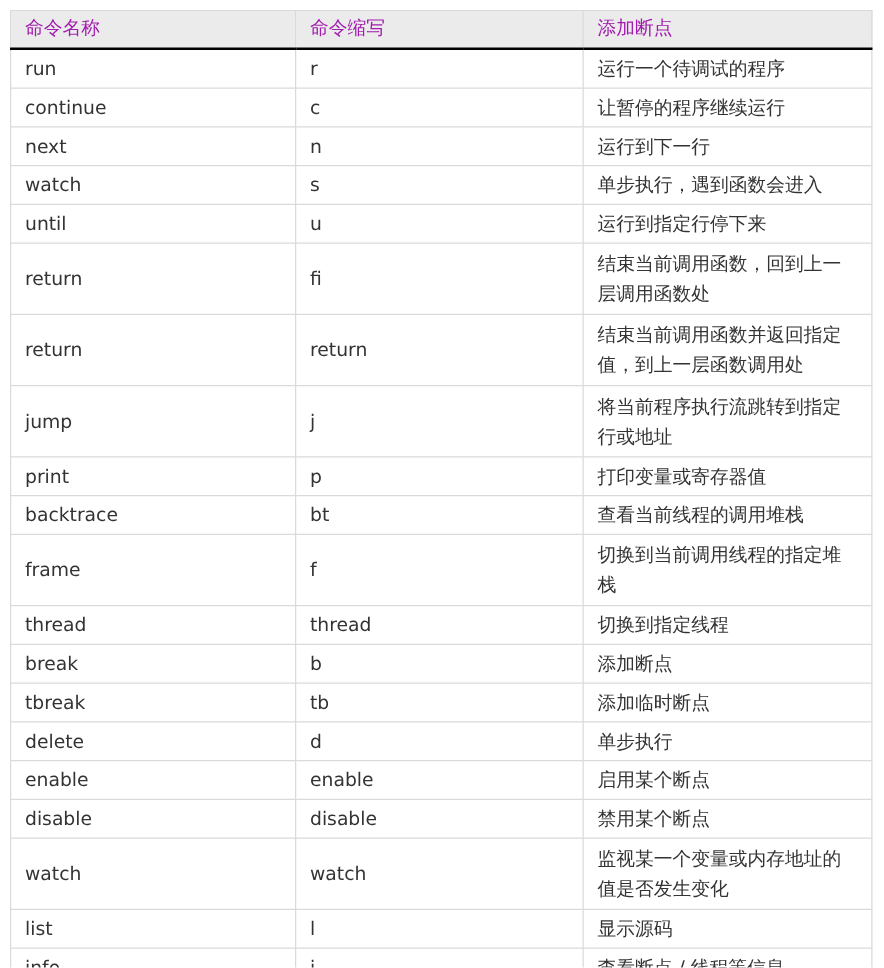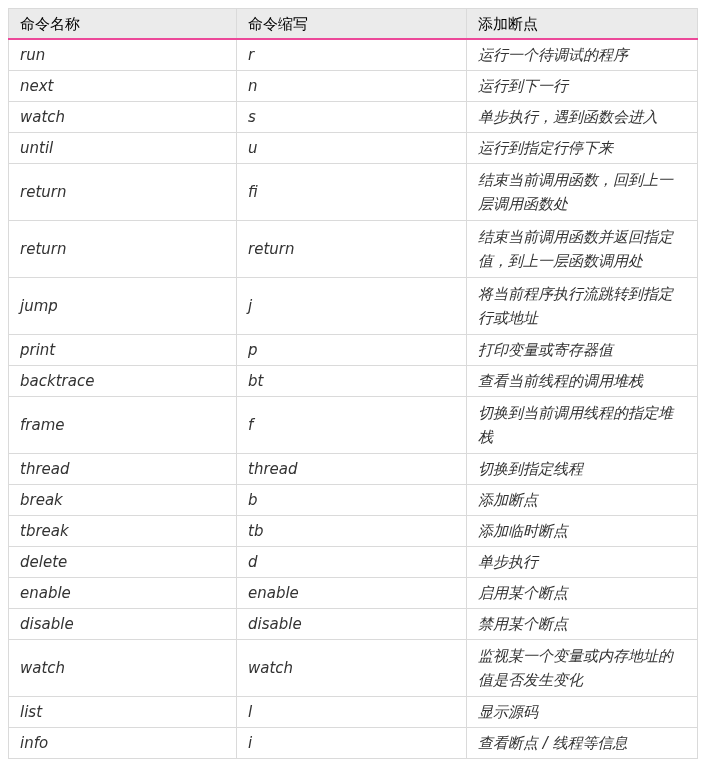--- a/index.html
+++ b/index.html
@@ -1,21 +1,21 @@
 <!DOCTYPE html>
 <html><head>
 <meta charset="utf-8">
 <style>
   html, body { margin:0; padding:0; background:#ffffff; }
   body { width:707px; height:774px; overflow:hidden; position:relative;
          font-family:"DejaVu Sans","Liberation Sans",sans-serif; color:#333333; }
   .tbl { position:absolute; left:8px; top:8px; width:689px; border-collapse:collapse; table-layout:fixed; }
   .tbl th, .tbl td { border:1px solid #dadada; padding:0 11px; font-size:15px; line-height:24px; text-align:left; vertical-align:middle; }
-  .tbl th { background:#ebebeb; font-weight:normal; height:29px; color:#000000; border-bottom:2px solid #ec4899; }
-  .tbl td { height:30px;font-style:italic; }
+  .tbl th { background:#ebebeb; font-weight:normal; height:29px; color:#a21caf; border-bottom:2px solid #000000;font-family:Liberation Mono, monospace; }
+  .tbl td { height:30px; }
   .tbl tr.two td { height:54px; padding-top:1px; padding-bottom:1px; }
   col.c1 { width:228px; } col.c2 { width:230px; } col.c3 { width:231px; }
 </style>
 </head>
 <body>
 
 <table class="tbl">
   <colgroup>
       <col class="c1">
       <col class="c2">
@@ -26,20 +26,25 @@
       <th>命令名称</th>
       <th>命令缩写</th>
       <th>添加断点</th>
     </tr>
   </thead>
   <tbody id="tbody">
       <tr>
         <td>run</td>
         <td>r</td>
         <td>运行一个待调试的程序</td>
+      </tr>
+      <tr>
+        <td>continue</td>
+        <td>c</td>
+        <td>让暂停的程序继续运行</td>
       </tr>
       <tr>
         <td>next</td>
         <td>n</td>
         <td>运行到下一行</td>
       </tr>
       <tr>
         <td>watch</td>
         <td>s</td>
         <td>单步执行，遇到函数会进入</td>

